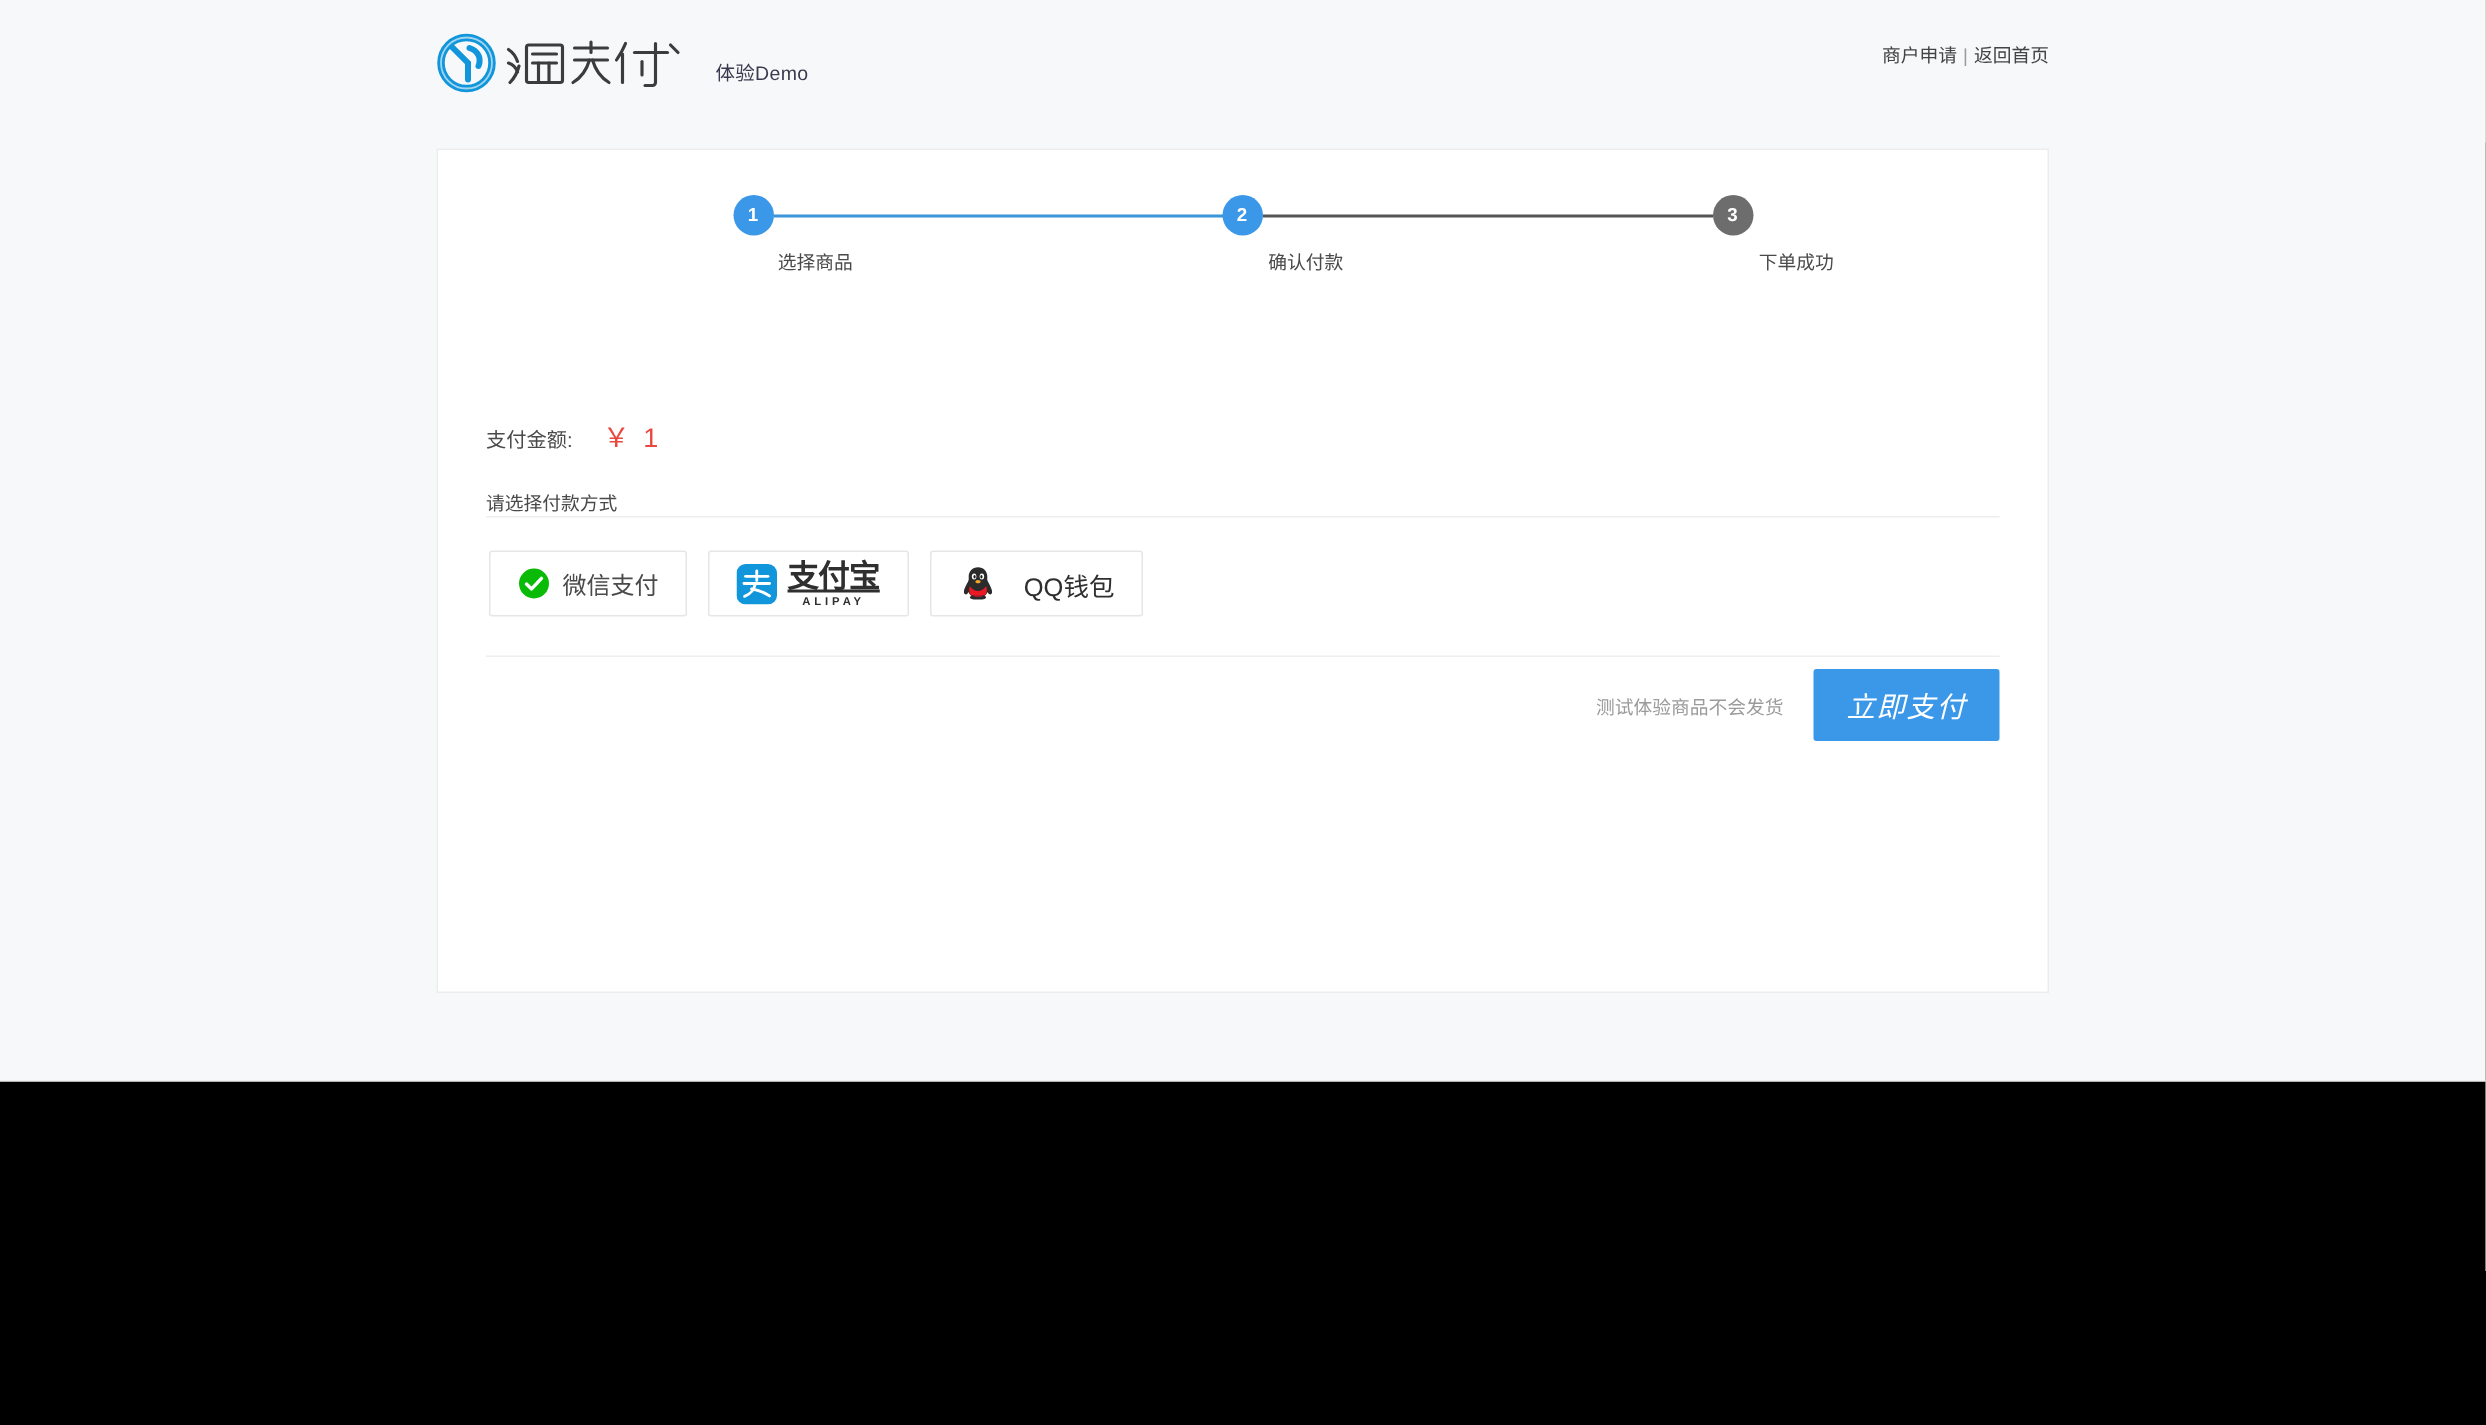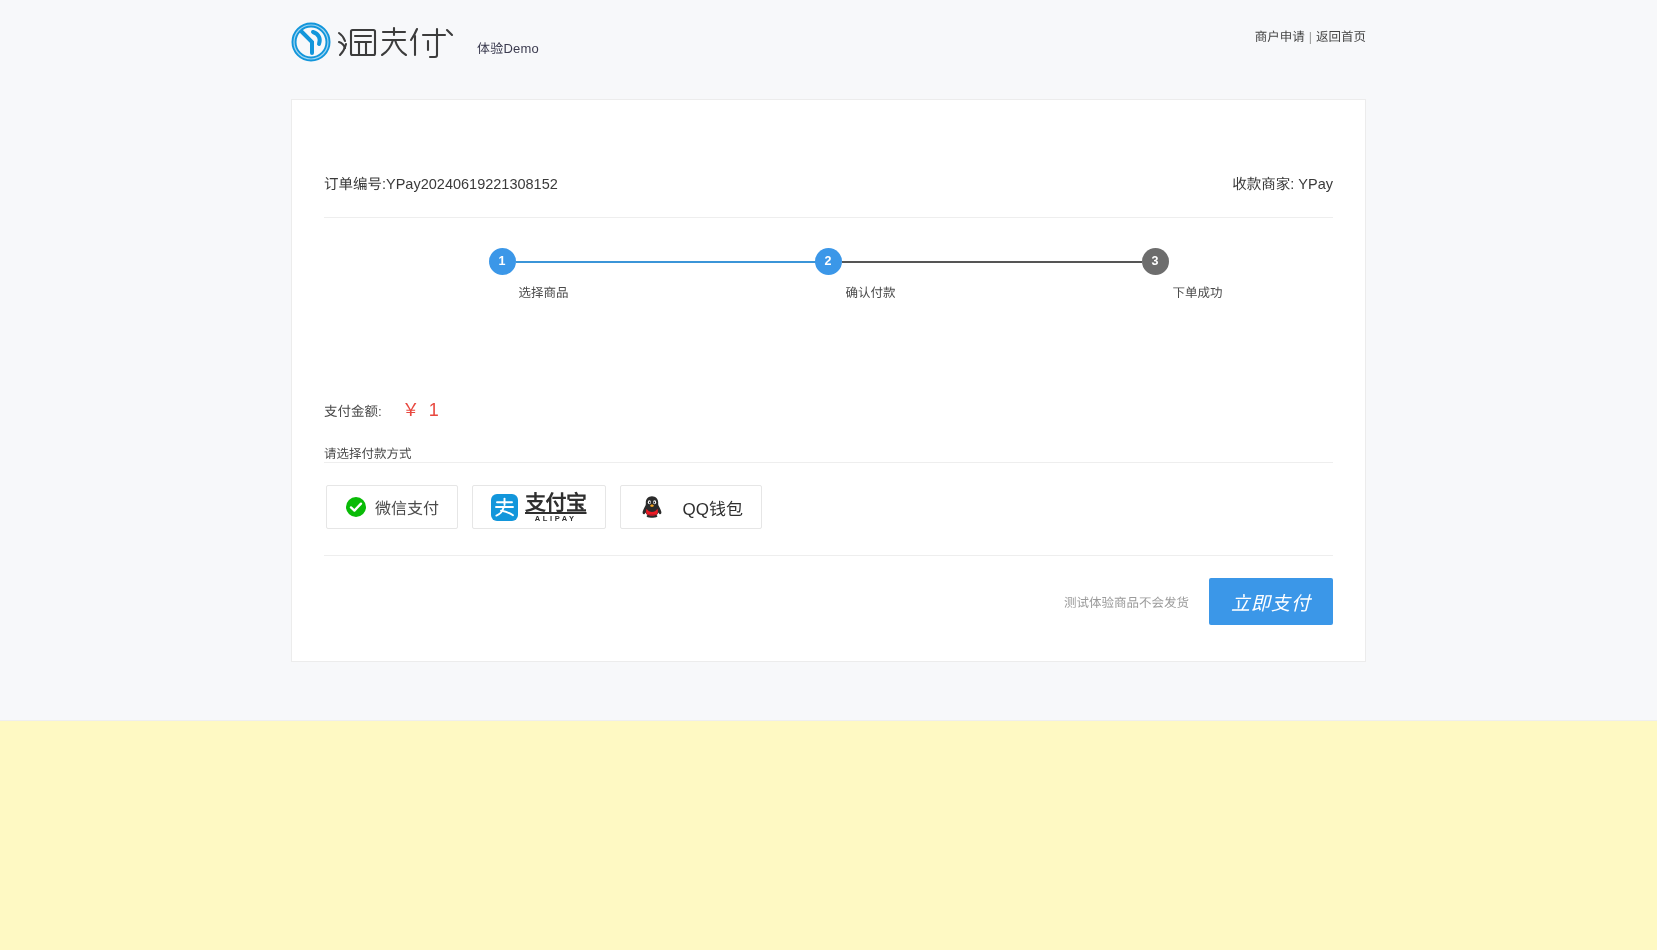--- a/index.html
+++ b/index.html
@@ -16,21 +16,21 @@
     overflow: hidden;
     position: relative;
   }
 
   
   #page {
     position: absolute;
     left: 0; top: 0;
     width: 1657px;
     height: 950px;
-    background: #fef9c3;
+    background: #000000;
   }
 
   
   #app {
     position: absolute;
     left: 0;
     top: 0;
     width: 1657px;
     height: 720px;
     background: #f7f8fa;
@@ -241,21 +241,21 @@
     font-size: 17px;
     color: #2f2f2f;
     font-weight: 500;
     white-space: nowrap;
   }
 
   
   #card-foot {
     margin-top: 26px;
     border-top: 1px solid #eeeeee;
-    padding: 22px 0 30px 0;
+    padding: 8px 0 30px 0;
     display: flex;
     align-items: center;
     justify-content: flex-end;
   }
   #foot-note {
     font-size: 12.5px;
     color: #9b9b9b;
     margin-right: 20px;
   }
   #pay-button {
@@ -373,24 +373,20 @@
 
         <div id="header-links">
           <a href="#">商户申请</a><span class="sep">|</span><a href="#">返回首页</a>
         </div>
 
       </div>
     </div>
 
     <div id="card">
 
-      <div class="order-row">
-        <div>订单编号:YPay20240619221308152</div>
-        <div class="merchant">收款商家: YPay</div>
-      </div>
 
       <div id="stepper-wrap">
         <div id="stepper">
           <div class="step-line done" style="left:27px; width:308px;"></div>
           <div class="step-line todo" style="left:353px; width:300px;"></div>
 
           <div class="step active" style="left:0;">1</div>
           <div class="step-label" style="left:13px;">选择商品</div>
 
           <div class="step active" style="left:326px;">2</div>

